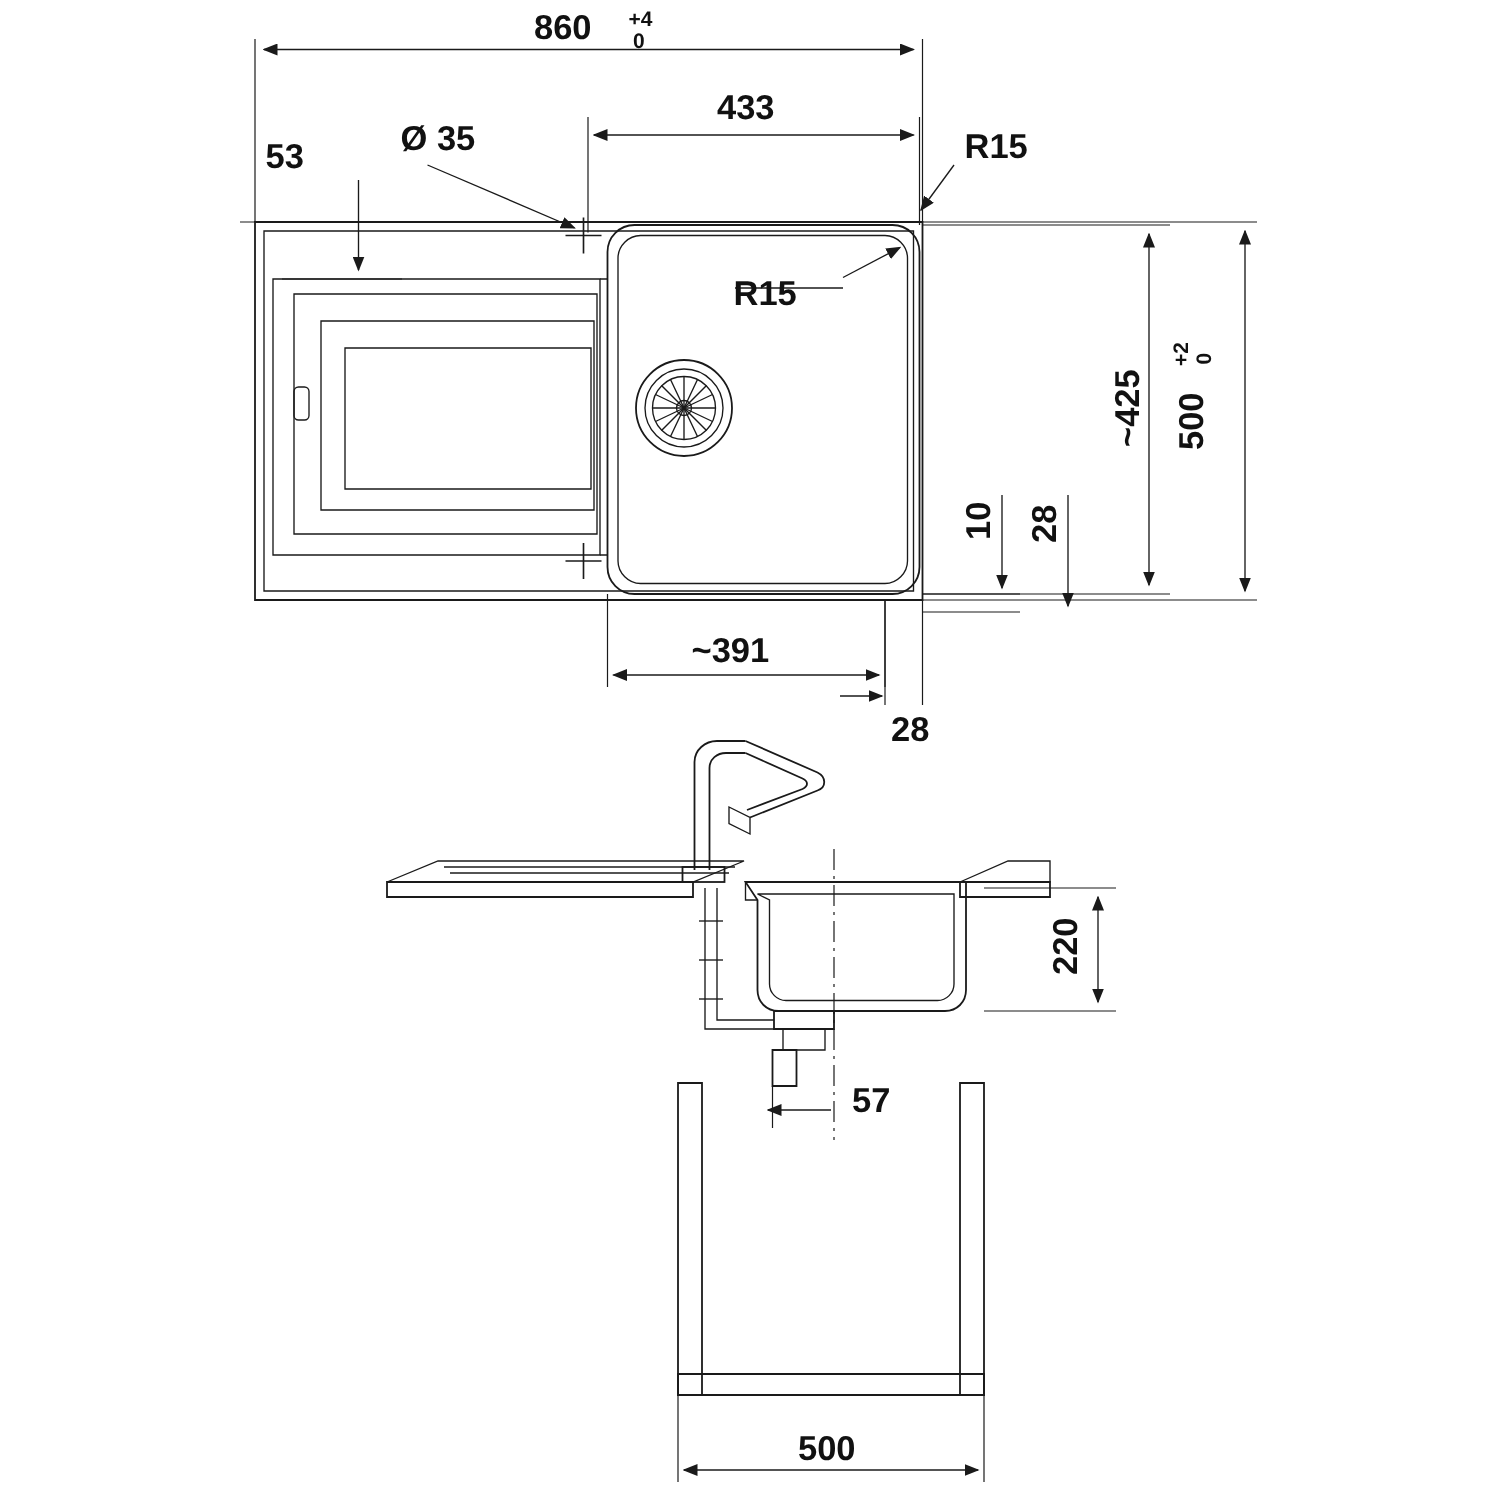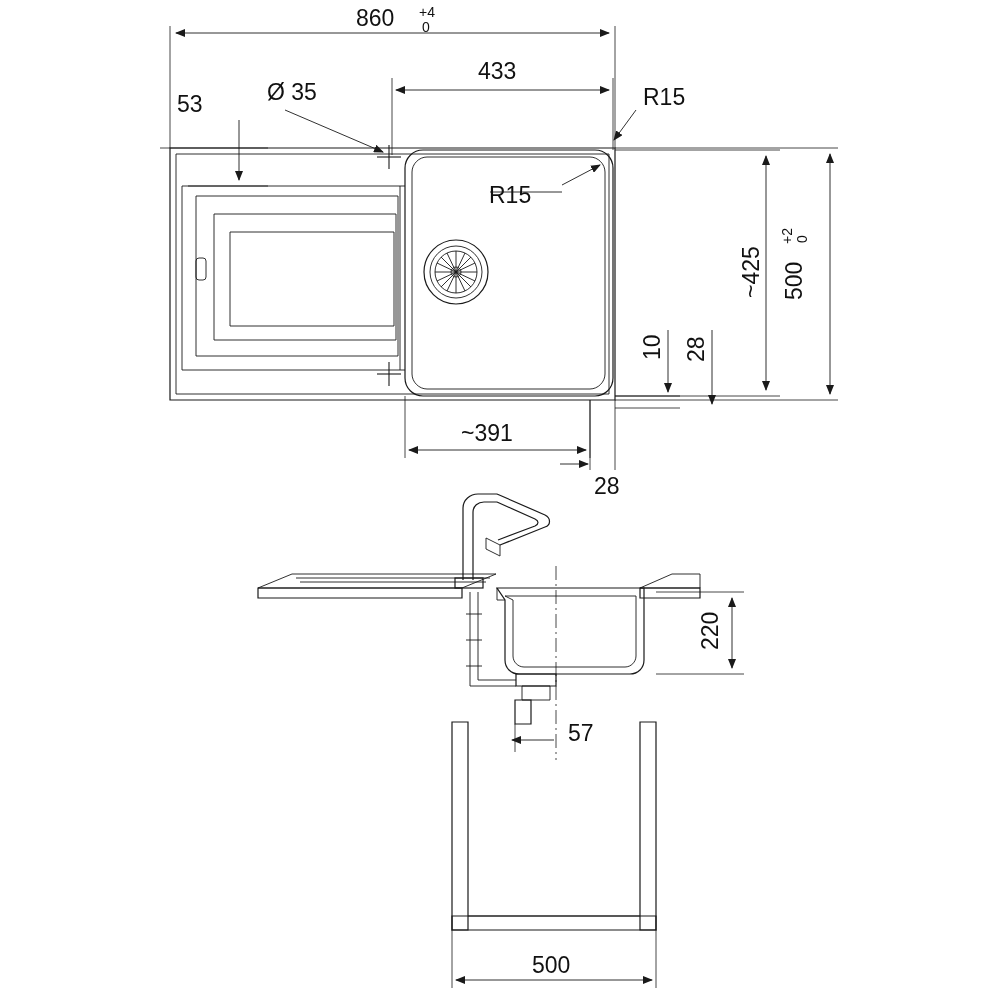--- a/index.html
+++ b/index.html
@@ -11,20 +11,21 @@
     width: 1000px;
     height: 1000px;
     font-family: "Liberation Sans", sans-serif;
     color: #111111;
     overflow: hidden;
   }
   #stage {
     position: relative;
     width: 1000px;
     height: 1000px;
+    font-weight: bold;
   }
   svg#drawing {
     position: absolute;
     left: 0;
     top: 0;
     width: 1000px;
     height: 1000px;
   }
   .dim-text {
     font-family: "Liberation Sans", sans-serif;

